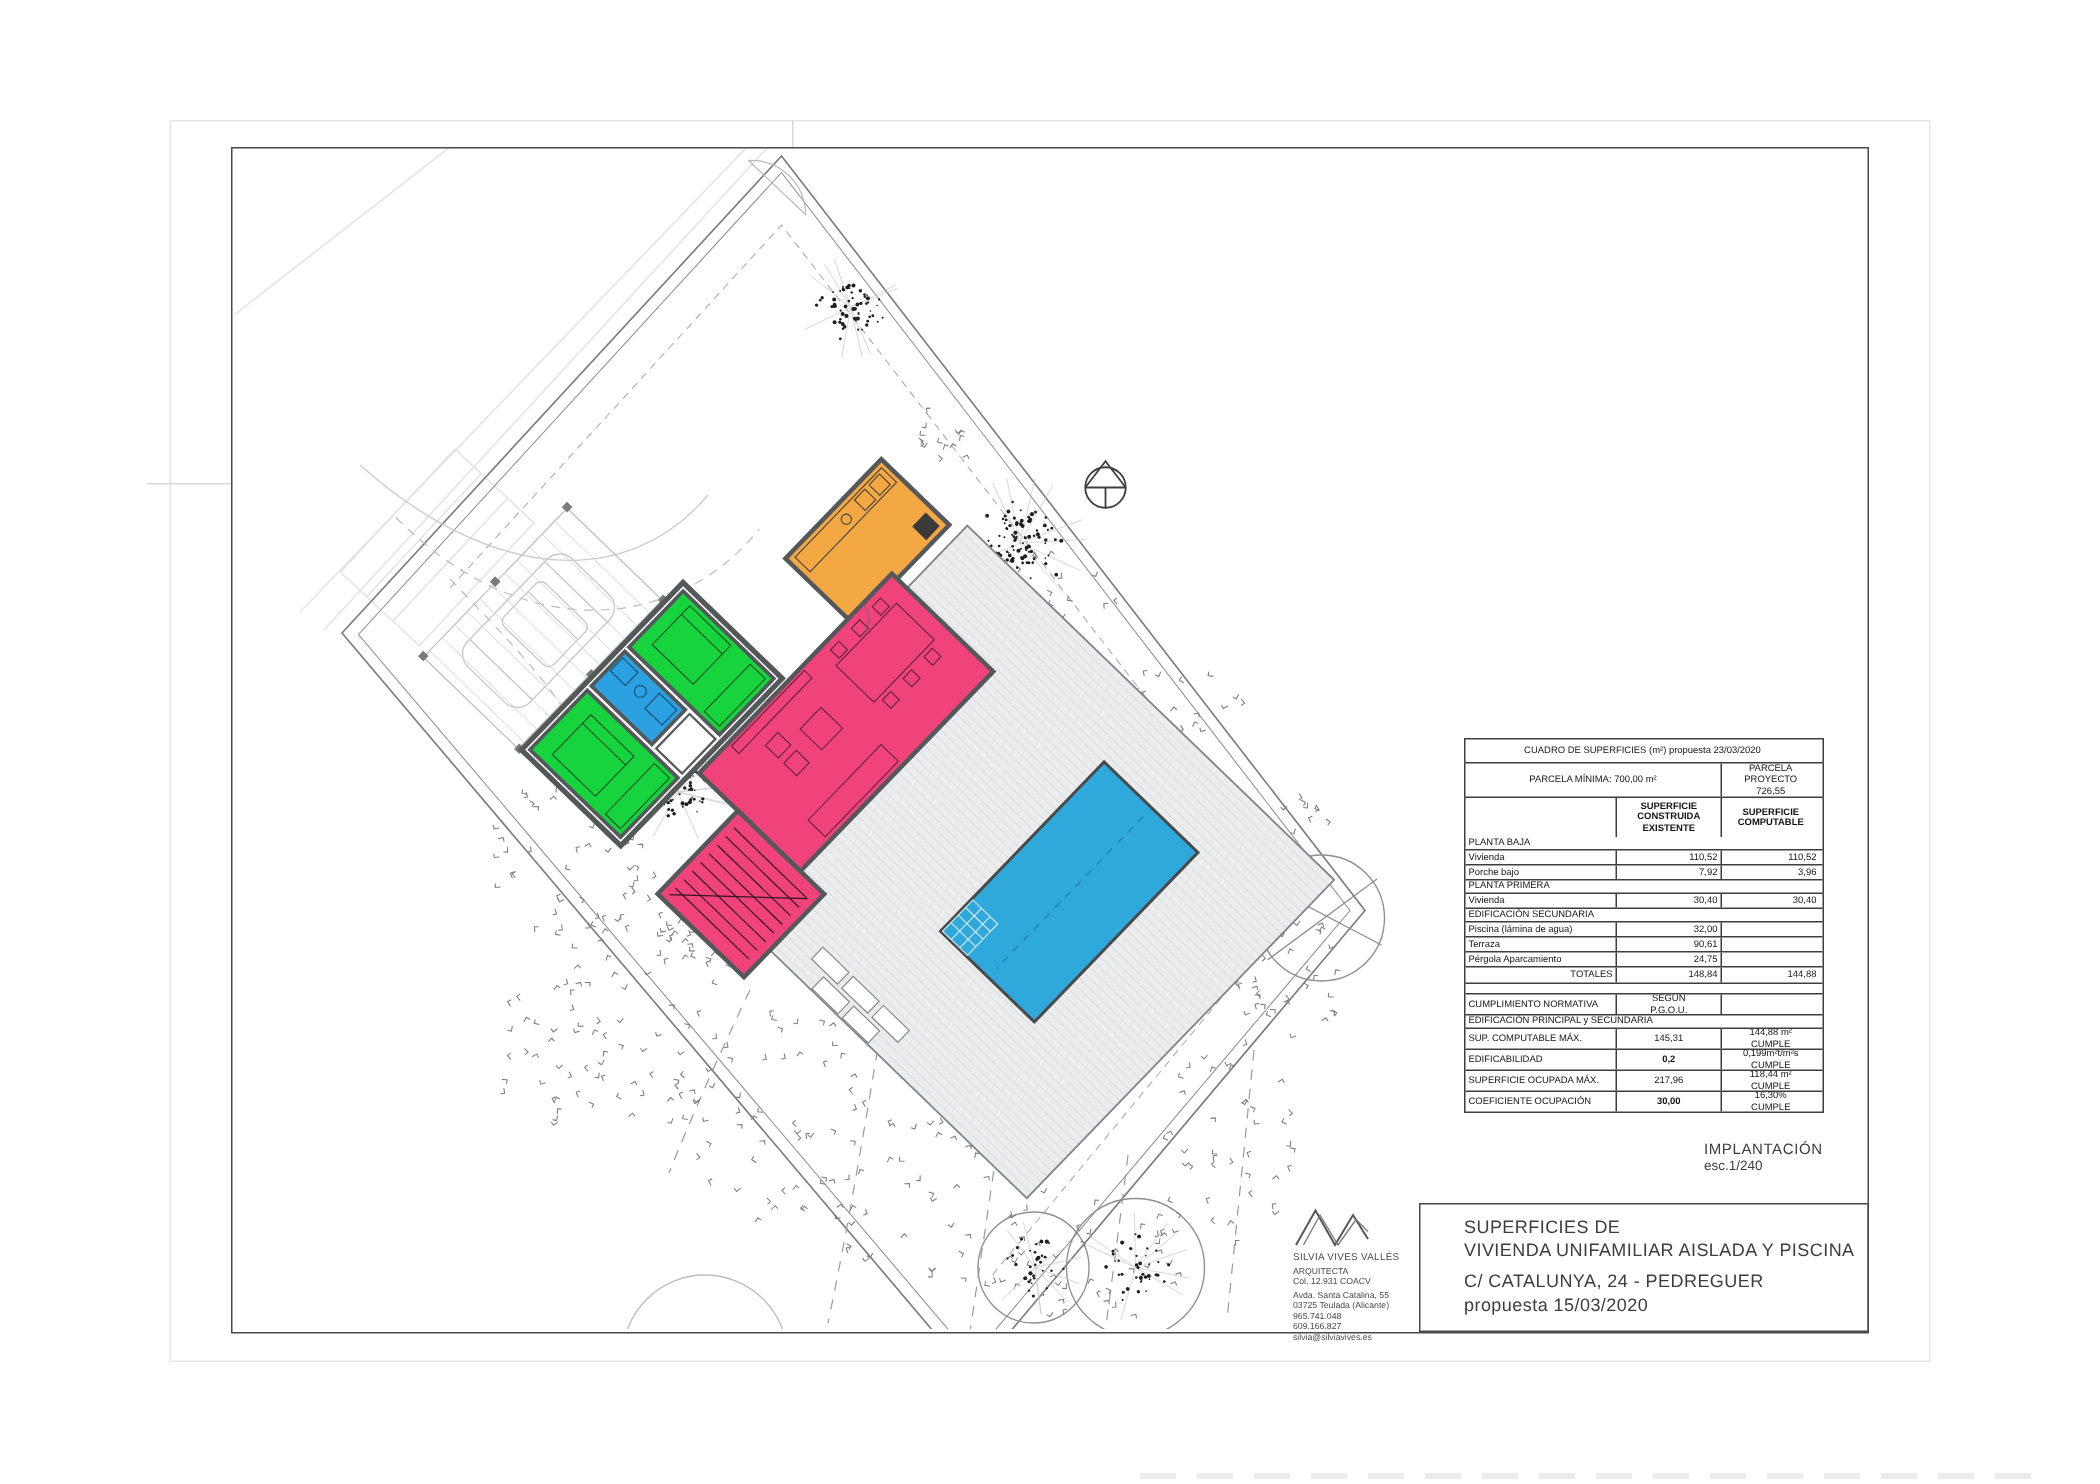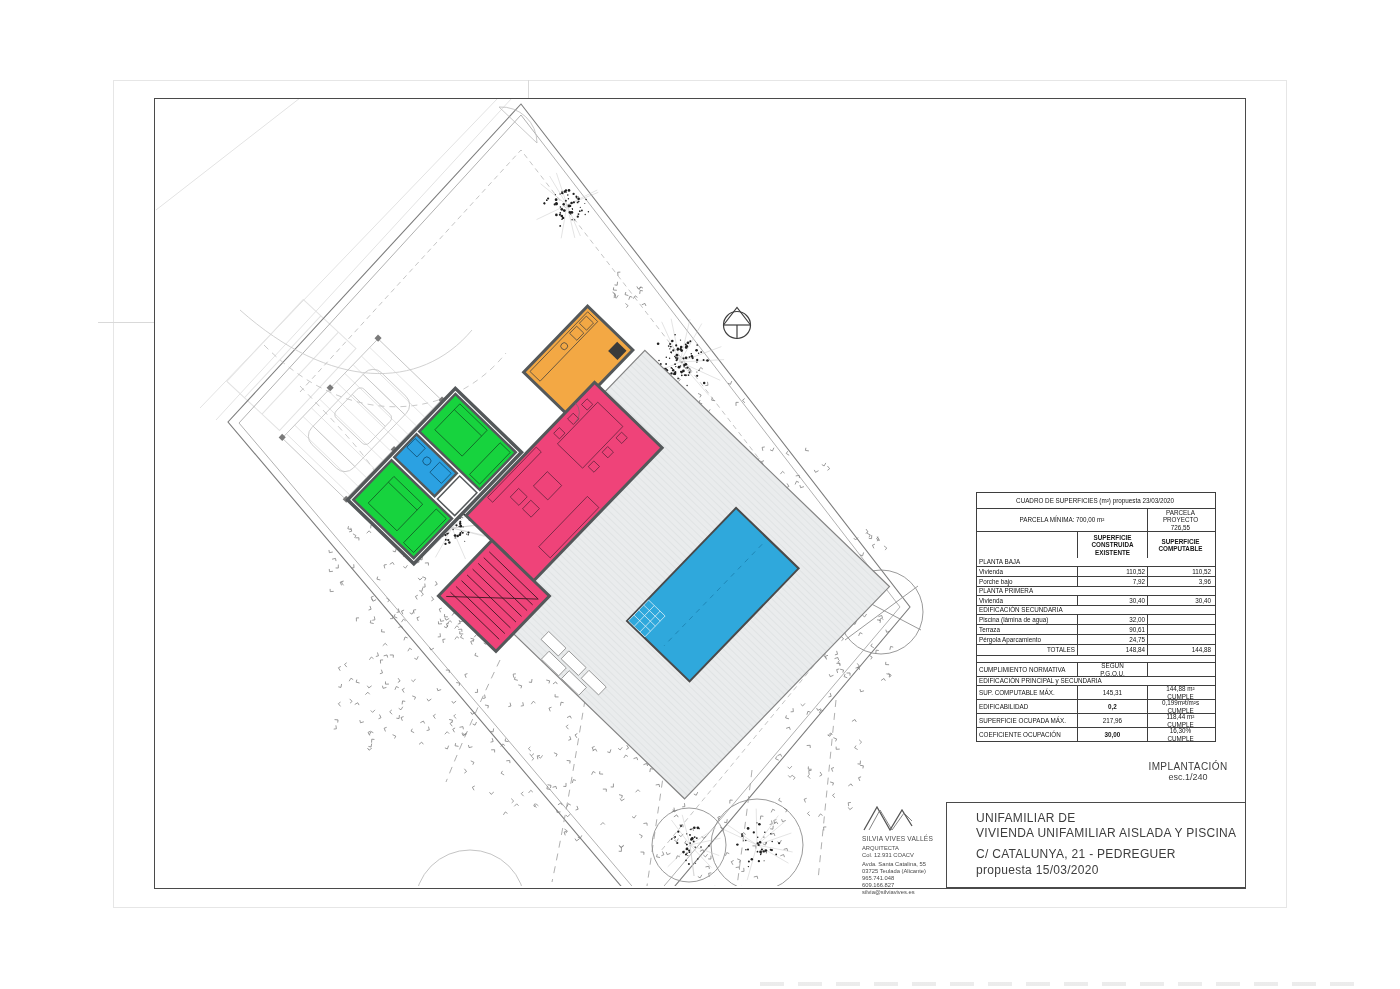--- a/index.html
+++ b/index.html
@@ -44,21 +44,21 @@
   .arch-logo{position:absolute;left:4px;top:2px;}
   .arch-name{position:absolute;left:4px;top:35px;font-size:6.6px;letter-spacing:.2px;white-space:nowrap;}
   .arch-title{position:absolute;left:4px;top:45px;font-size:5.8px;}
   .arch-col{position:absolute;left:4px;top:52px;font-size:5.8px;white-space:nowrap;}
   .arch-adr1{position:absolute;left:4px;top:61px;font-size:5.8px;white-space:nowrap;}
   .arch-adr2{position:absolute;left:4px;top:68px;font-size:5.8px;white-space:nowrap;}
   .arch-ph1{position:absolute;left:4px;top:75px;font-size:5.8px;}
   .arch-ph2{position:absolute;left:4px;top:82px;font-size:5.8px;}
   .arch-mail{position:absolute;left:4px;top:89px;font-size:5.8px;white-space:nowrap;}
   
-  .sheet-label{position:absolute;left:1136px;top:761px;width:104px;text-align:center;color:#3d3d3d;}
+  .sheet-label{position:absolute;left:1136px;top:761px;width:104px;color:#3d3d3d;}
   .sheet-label .nm{font-size:10px;letter-spacing:.4px;}
   .sheet-label .sc{font-size:9px;}
 </style>
 </head>
 <body>
 
 <div class="page">
 
   <div class="outer-border"></div>
   <div class="fold-tick-left"></div>
@@ -1131,20 +1131,20 @@
     <div class="arch-title">ARQUITECTA</div>
     <div class="arch-col">Col. 12.931 COACV</div>
     <div class="arch-adr1">Avda. Santa Catalina, 55</div>
     <div class="arch-adr2">03725 Teulada (Alicante)</div>
     <div class="arch-ph1">965.741.048</div>
     <div class="arch-ph2">609.166.827</div>
     <div class="arch-mail">silvia@silviavives.es</div>
   </div>
 
   <div class="title-box">
-    <div class="l1">UNIFAMILIAR DE</div>
+    <div class="l1">SUPERFICIES DE</div>
     <div class="l2">VIVIENDA UNIFAMILIAR AISLADA Y PISCINA</div>
-    <div class="l3">C/ CATALUNYA, 21  - PEDREGUER</div>
+    <div class="l3">C/ CATALUNYA, 24  - PEDREGUER</div>
     <div class="l4">propuesta 15/03/2020</div>
   </div>
 
   <div class="scan-strip"></div>
 </div>
 
 </body></html>

